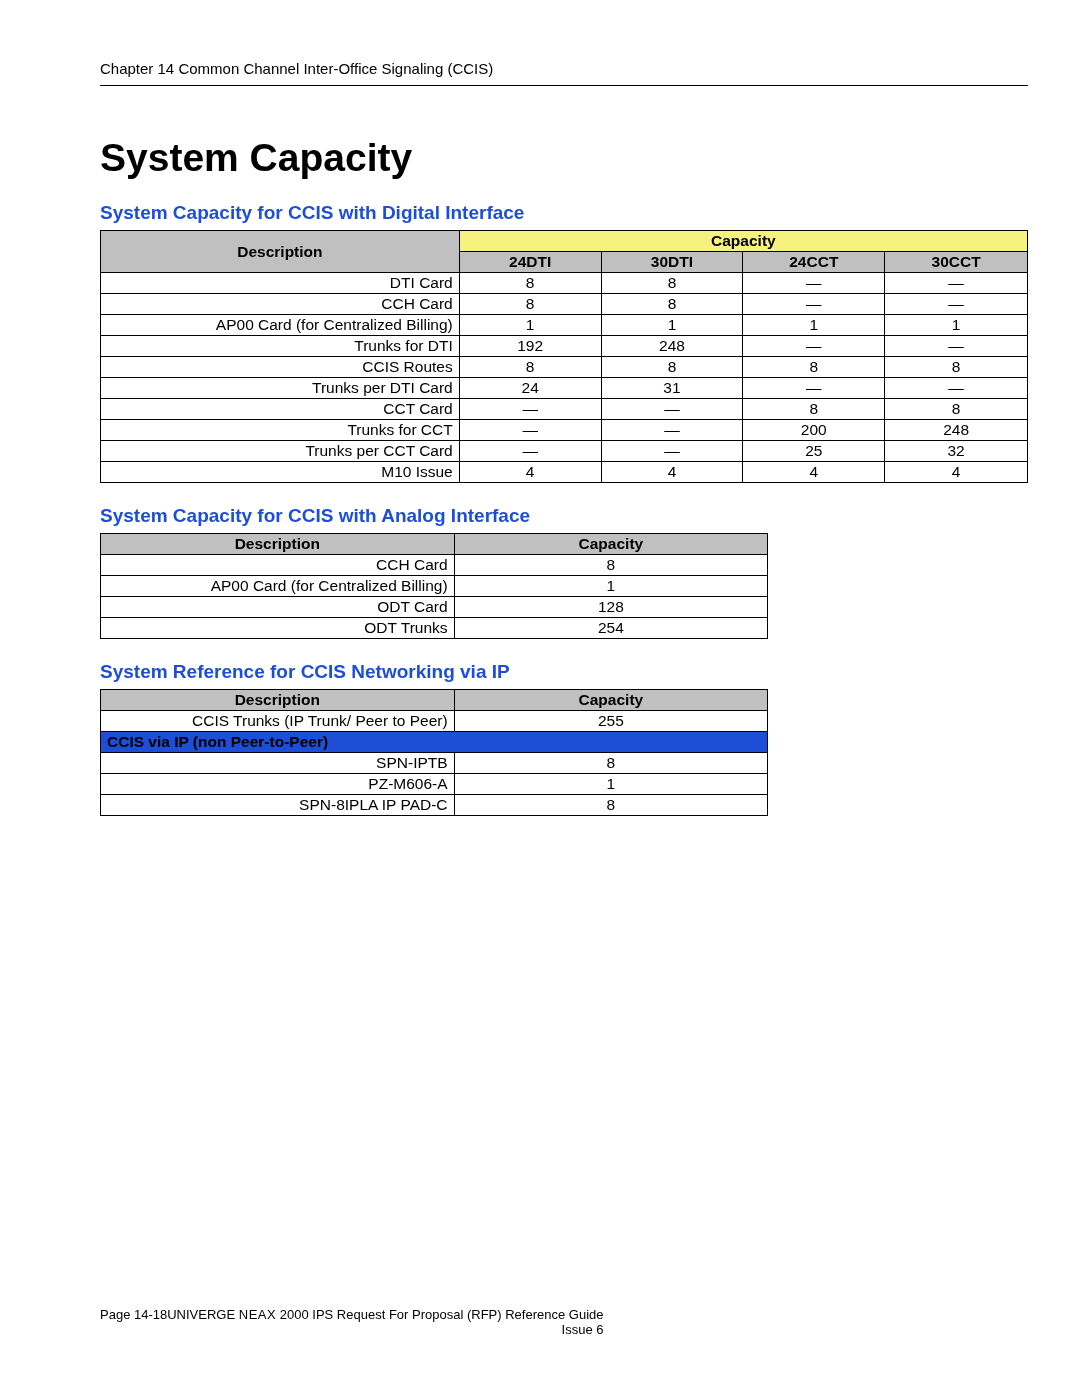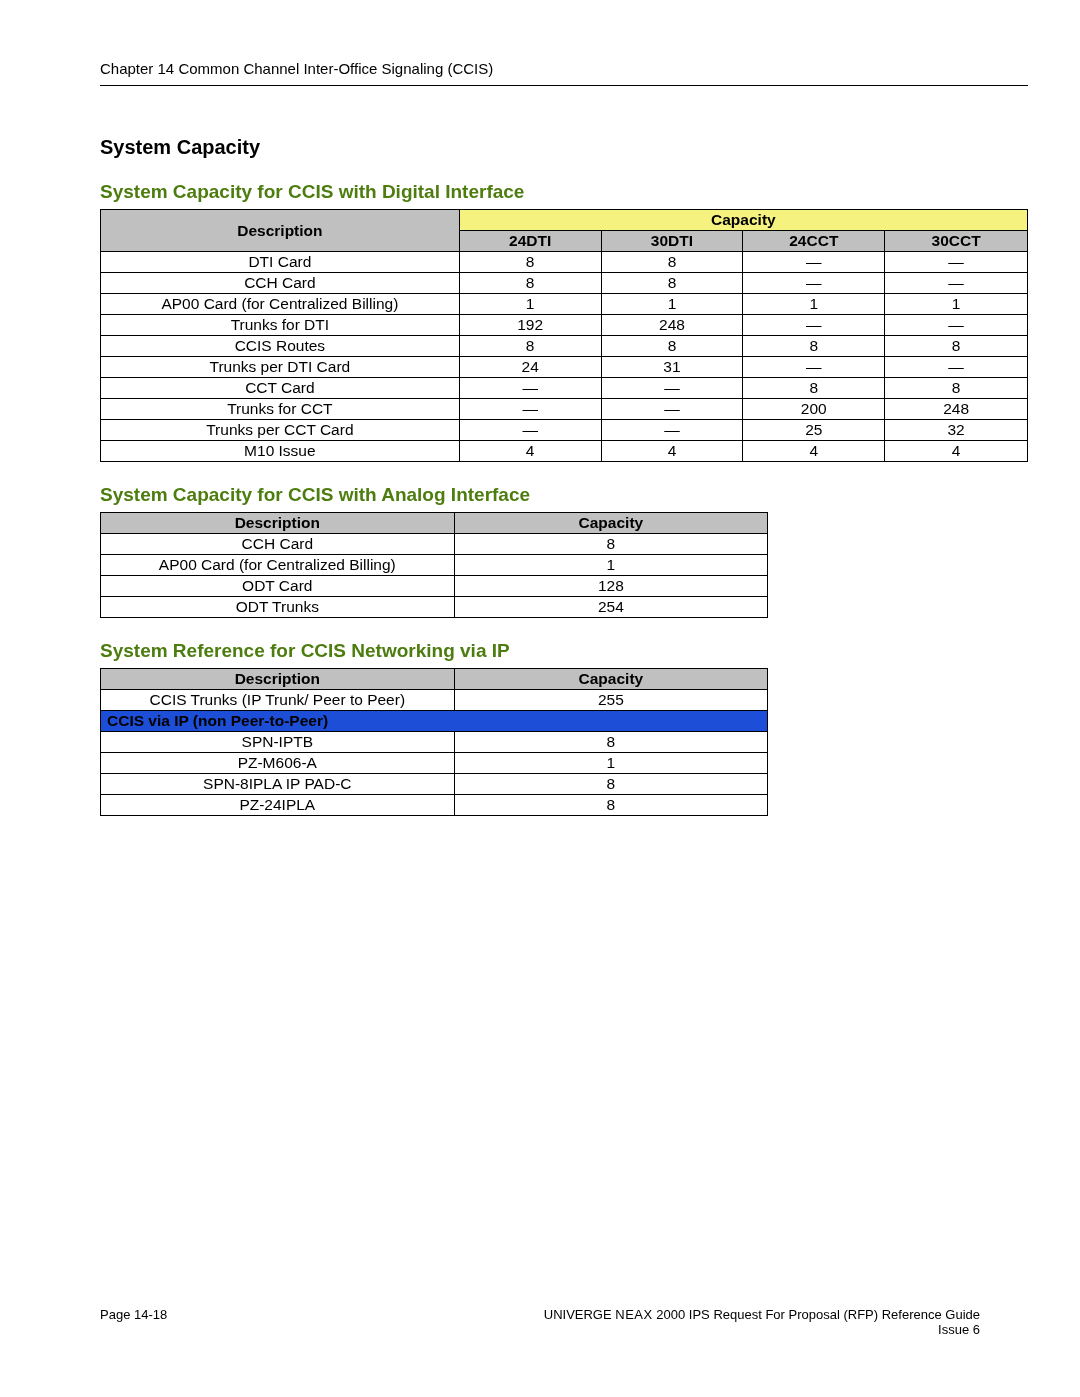--- a/index.html
+++ b/index.html
@@ -21,28 +21,28 @@
   .running-header {
     font-size: 15px;
     margin-bottom: 8px;
   }
   .rule {
     border: none;
     border-top: 1.5px solid #000;
     margin: 0 0 50px 0;
   }
   h1.section-title {
-    font-size: 20px;
+    font-size: 39px;
     font-weight: bold;
     margin: 0 0 12px 0;
   }
   h2.subsection {
     font-size: 19px;
     font-weight: bold;
-    color: #4d7c0f;
+    color: #1d4ed8;
     margin: 22px 0 6px 0;
   }
   table {
     border-collapse: collapse;
     font-size: 15.5px;
     width: 100%;
     table-layout: fixed;
   }
   table.digital {
     width: 100%;
@@ -59,41 +59,40 @@
   }
   th {
     background: #c0c0c0;
     text-align: center;
     font-weight: bold;
   }
   th.cap-row {
     background: #f6f280;
   }
   td.desc {
-    text-align: center;
+    text-align: right;
     padding-left: 6px;
   }
   td.val {
     text-align: center;
   }
   tr.subheader td {
     background: #1d4ed8;
     font-weight: bold;
     text-align: left;
   }
   .footer {
     position: absolute;
     left: 100px;
     right: 100px;
     bottom: 60px;
     font-size: 13px;
   }
   .footer .line1 {
     display: flex;
-    justify-content: space-between;
   }
   .footer .right-block {
     text-align: right;
   }
   .footer .product {
     font-family: Arial, sans-serif;
   }
   .footer .neax {
     font-variant: small-caps;
     letter-spacing: 0.5px;
@@ -260,24 +259,20 @@
           <td class="val">8</td>
         </tr>
         <tr>
           <td class="desc">PZ-M606-A</td>
           <td class="val">1</td>
         </tr>
         <tr>
           <td class="desc">SPN-8IPLA IP PAD-C</td>
           <td class="val">8</td>
         </tr>
-        <tr>
-          <td class="desc">PZ-24IPLA</td>
-          <td class="val">8</td>
-        </tr>
       </tbody>
   </table>
 </div>
 
 <div class="footer">
   <div class="line1">
     <span>Page 14-18</span>
     <span class="right-block">
       <span class="product">
         <span>UNIVERGE </span><span class="neax">NEAX</span><span> 2000 IPS Request For Proposal (RFP) Reference Guide</span>

